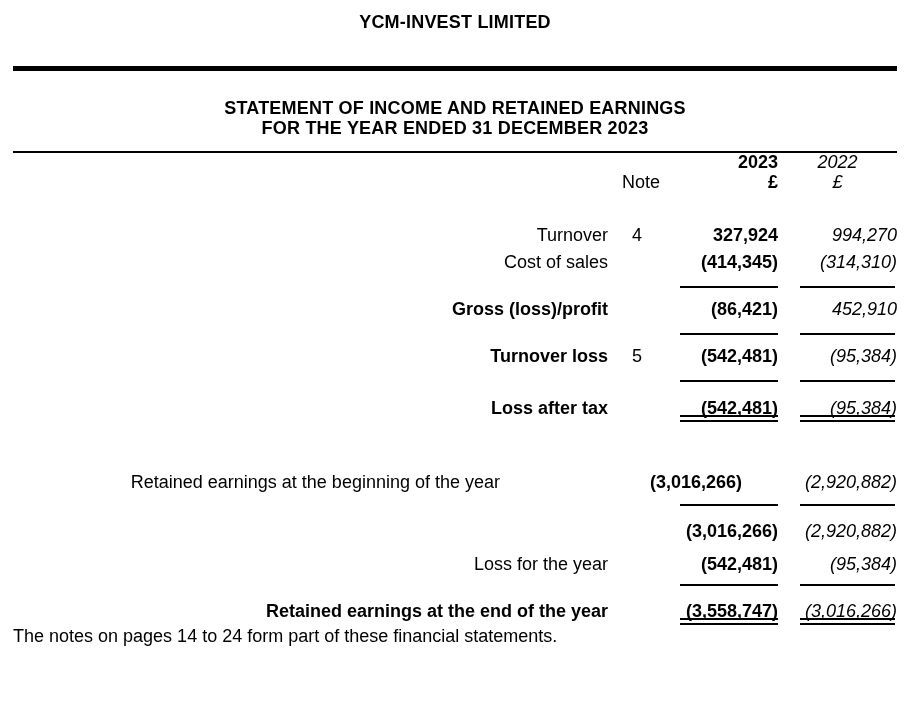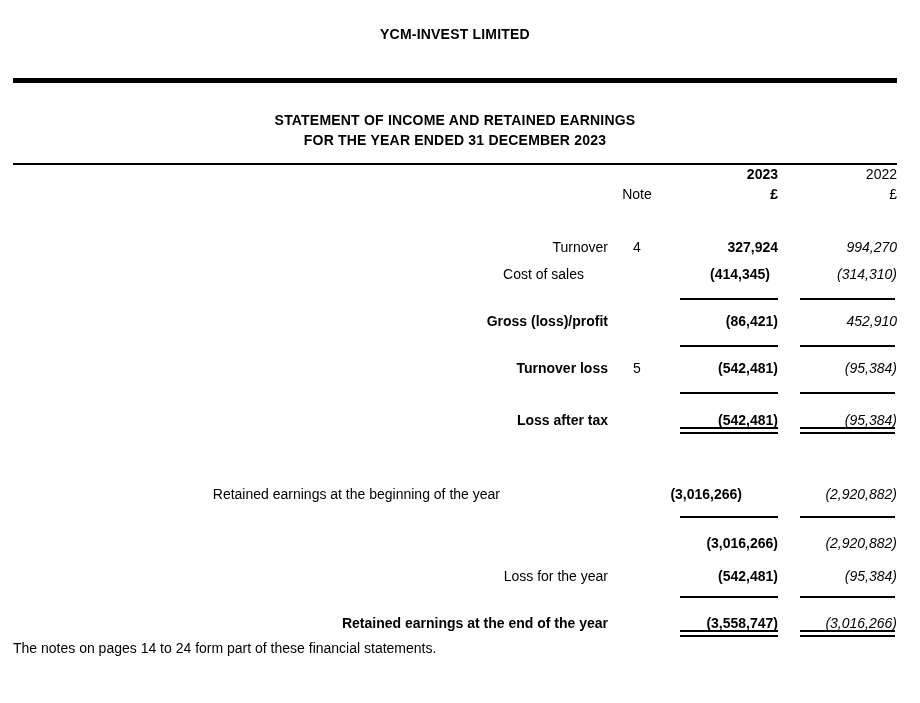--- a/index.html
+++ b/index.html
@@ -3,24 +3,24 @@
 <meta charset="utf-8">
 <style>
   html, body { margin: 0; padding: 0; background: #ffffff; }
   .page {
     position: relative;
     width: 920px;
     height: 703px;
     background: #ffffff;
     color: #000000;
     font-family: "Liberation Sans", "DejaVu Sans", sans-serif;
-    font-size: 14px;
+    font-size: 18px;
     line-height: 18px;
     box-sizing: border-box;
-    padding: 16px 23px 0 13px;
+    padding: 4px 23px 0 13px;
     overflow: hidden;
   }
   .company {
     margin-top: 9px;
     text-align: center;
     font-weight: 700;
     letter-spacing: 0.2px;
   }
   .rule-thick {
     margin-top: 35px;
@@ -43,21 +43,21 @@
     display: grid;
     grid-template-columns: 1fr 44px 126px 119px;
     align-items: baseline;
   }
   .cell-label { text-align: right; }
   .cell-note  { text-align: center; padding-left: 14px; }
   .cell-cur   { text-align: right; font-weight: 700; }
   .cell-prev  { text-align: right; font-style: italic; font-weight: 400; }
   .bold-label { font-weight: 700; }
   .hdr-cur  { text-align: right; font-weight: 700; }
-  .hdr-prev { text-align: right; }
+  .hdr-prev { text-align: center; font-style: italic; }
   .hdr-note { text-align: center; padding-left: 14px; font-weight: 400; }
   .rule23 {
     width: 98px;
     margin-left: auto;
     border-top: 2px solid #000;
   }
   .rule22 {
     width: 95px;
     margin-left: auto;
     margin-right: 2px;
@@ -67,21 +67,21 @@
     border-top: 2px solid #000;
     border-bottom: 2px solid #000;
     height: 3px;
   }
   .footer-note {
     margin-top: 2px;
     text-align: left;
   }
   
   .mt35 { margin-top: 35px; }  .mt28 { }
-  .mt2  { margin-top: 2px;  }  .mt9  { margin-top: 9px; gap: 8px;  }
+  .mt2  { margin-top: 2px;  }  .mt9  { margin-top: 9px;  }
   .mt15 { margin-top: 15px; }  .mt12 { margin-top: 12px; }
   .mt16 { margin-top: 16px; }  .mt17 { margin-top: 17px; }
   .mt13 { margin-top: 13px; }  .mt11 { margin-top: 11px; }
   .mtn2 { margin-top: -2px; }  .mt51 { margin-top: 51px; gap: 36px; }
 </style>
 </head>
 <body>
 
 <div class="page">
 

